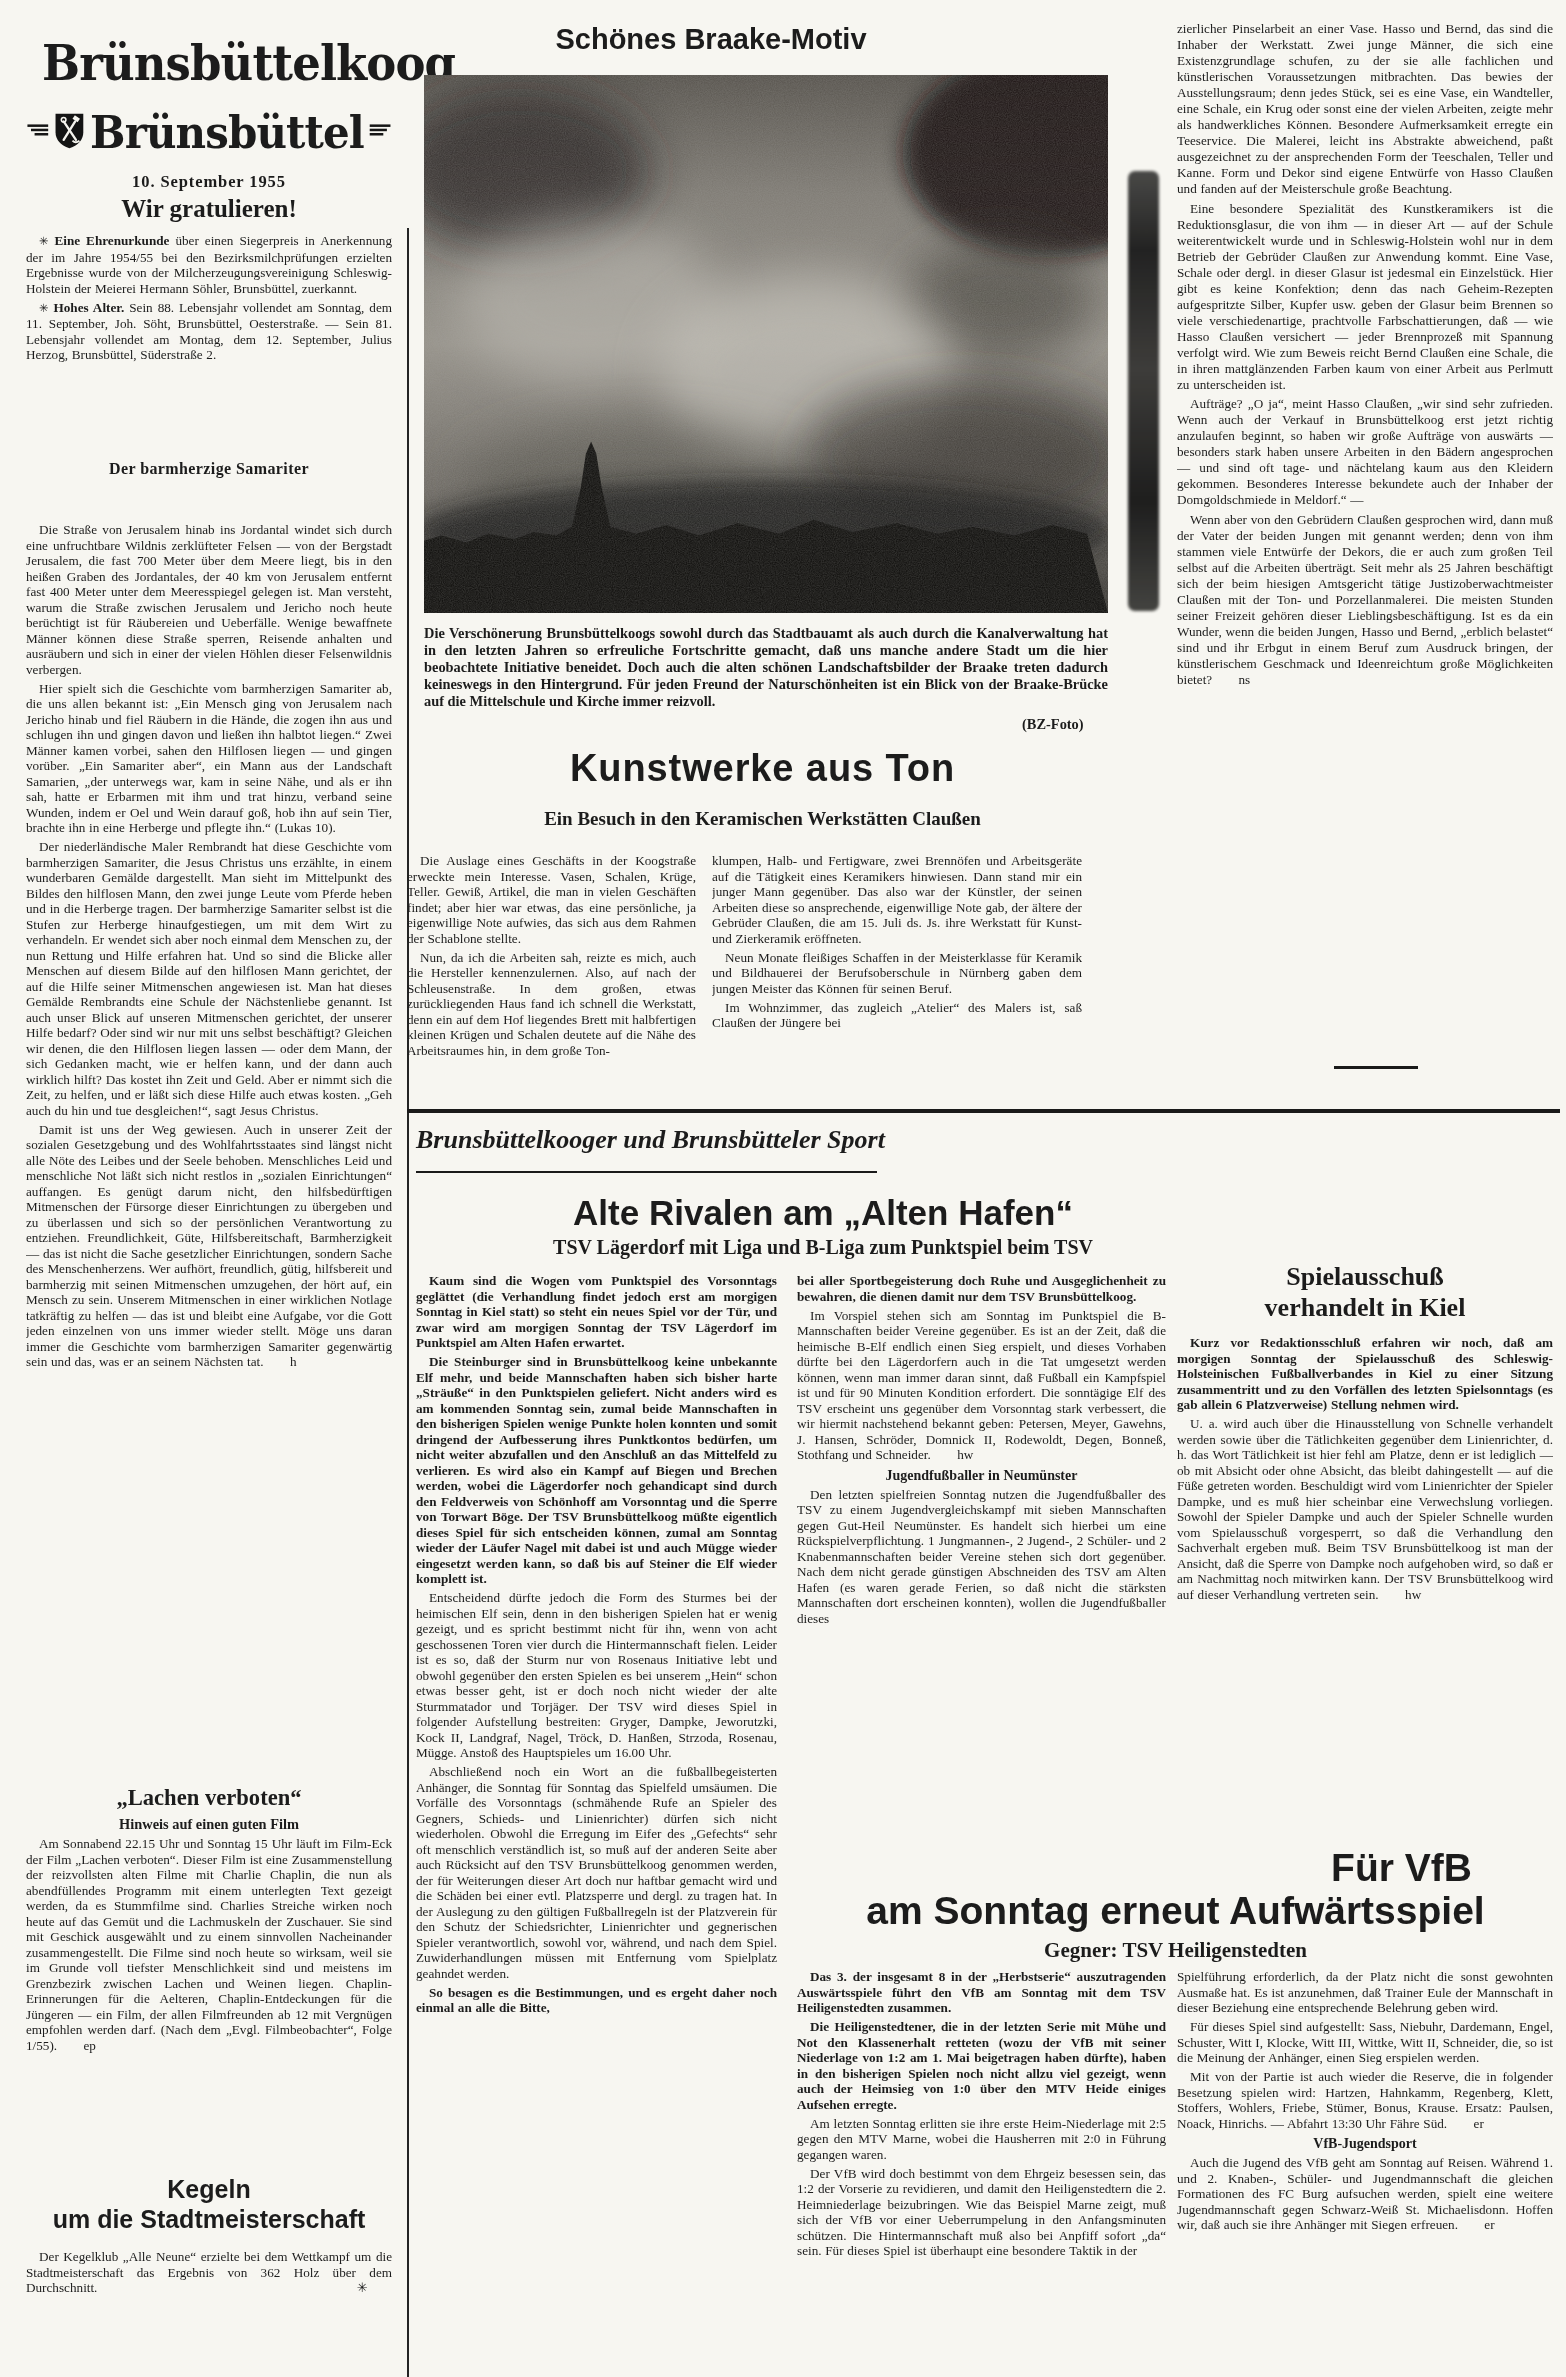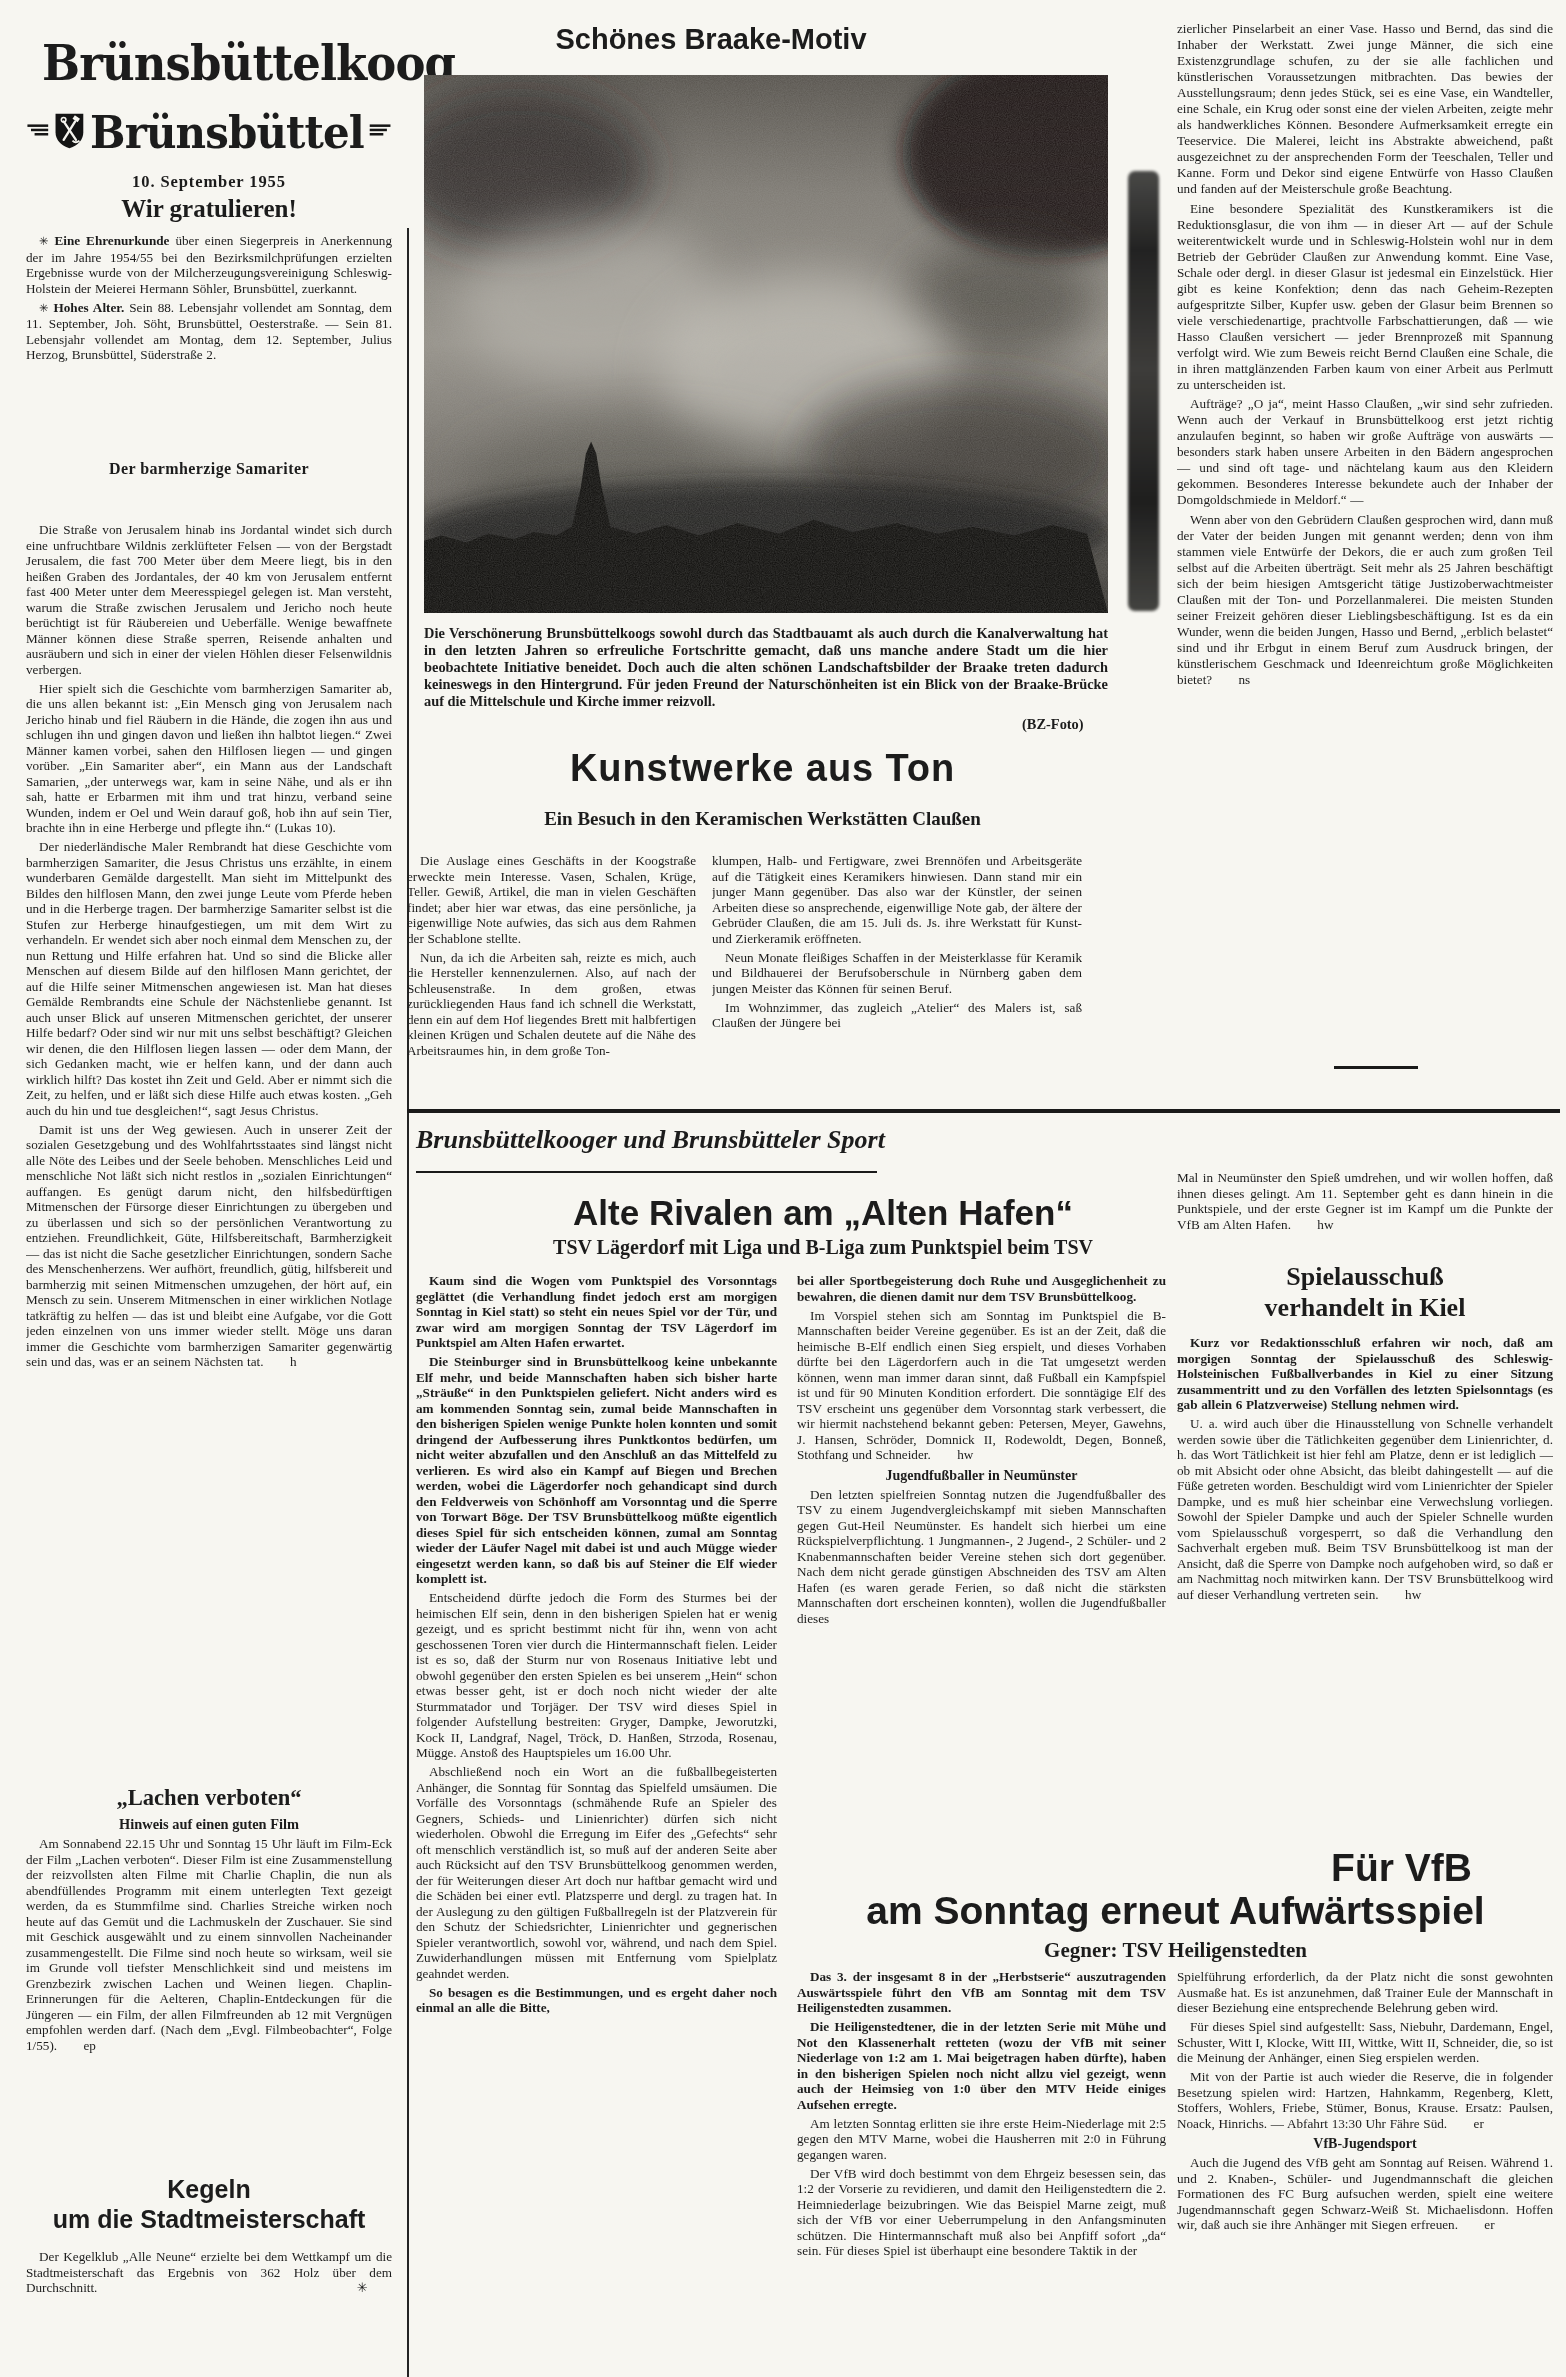--- a/index.html
+++ b/index.html
@@ -215,23 +215,20 @@
     <p class="b">So besagen es die Bestimmungen, und es ergeht daher noch einmal an alle die Bitte,</p>
   </div>
 
   <div class="abs text" id="sp-col2">
     <p class="b ni">bei aller Sportbegeisterung doch Ruhe und Ausgeglichenheit zu bewahren, die dienen damit nur dem TSV Brunsbüttelkoog.</p>
     <p>Im Vorspiel stehen sich am Sonntag im Punktspiel die B-Mannschaften beider Vereine gegenüber. Es ist an der Zeit, daß die heimische B-Elf endlich einen Sieg erspielt, und dieses Vorhaben dürfte bei den Lägerdorfern auch in die Tat umgesetzt werden können, wenn man immer daran sinnt, daß Fußball ein Kampfspiel ist und für 90 Minuten Kondition erfordert. Die sonntägige Elf des TSV erscheint uns gegenüber dem Vorsonntag stark verbessert, die wir hiermit nachstehend bekannt geben: Petersen, Meyer, Gawehns, J. Hansen, Schröder, Domnick II, Rodewoldt, Degen, Bonneß, Stothfang und Schneider.  hw</p>
     <p class="subhead">Jugendfußballer in Neumünster</p>
     <p>Den letzten spielfreien Sonntag nutzen die Jugendfußballer des TSV zu einem Jugendvergleichskampf mit sieben Mannschaften gegen Gut-Heil Neumünster. Es handelt sich hierbei um eine Rückspielverpflichtung. 1 Jungmannen-, 2 Jugend-, 2 Schüler- und 2 Knabenmannschaften beider Vereine stehen sich dort gegenüber. Nach dem nicht gerade günstigen Abschneiden des TSV am Alten Hafen (es waren gerade Ferien, so daß nicht die stärksten Mannschaften dort erscheinen konnten), wollen die Jugendfußballer dieses</p>
   </div>
 
-  <div class="abs text" id="cont-para">
-    <p class="ni">Mal in Neumünster den Spieß umdrehen, und wir wollen hoffen, daß ihnen dieses gelingt. Am 11. September geht es dann hinein in die Punktspiele, und der erste Gegner ist im Kampf um die Punkte der VfB am Alten Hafen.  hw</p>
-  </div>
 
   <div class="abs" id="spa-head">
     <div>Spielausschuß</div>
     <div>verhandelt in Kiel</div>
   </div>
   <div class="abs text" id="spa-body">
     <p class="b">Kurz vor Redaktionsschluß erfahren wir noch, daß am morgigen Sonntag der Spielausschuß des Schleswig-Holsteinischen Fußballverbandes in Kiel zu einer Sitzung zusammentritt und zu den Vorfällen des letzten Spielsonntags (es gab allein 6 Platzverweise) Stellung nehmen wird.</p>
     <p>U. a. wird auch über die Hinausstellung von Schnelle verhandelt werden sowie über die Tätlichkeiten gegenüber dem Linienrichter, d. h. das Wort Tätlichkeit ist hier fehl am Platze, denn er ist lediglich — ob mit Absicht oder ohne Absicht, das bleibt dahingestellt — auf die Füße getreten worden. Beschuldigt wird vom Linienrichter der Spieler Dampke, und es muß hier scheinbar eine Verwechslung vorliegen. Sowohl der Spieler Dampke und auch der Spieler Schnelle wurden vom Spielausschuß vorgesperrt, so daß die Verhandlung den Sachverhalt ergeben muß. Beim TSV Brunsbüttelkoog ist man der Ansicht, daß die Sperre von Dampke noch aufgehoben wird, so daß er am Nachmittag noch mitwirken kann. Der TSV Brunsbüttelkoog wird auf dieser Verhandlung vertreten sein.  hw</p>
   </div>
 

